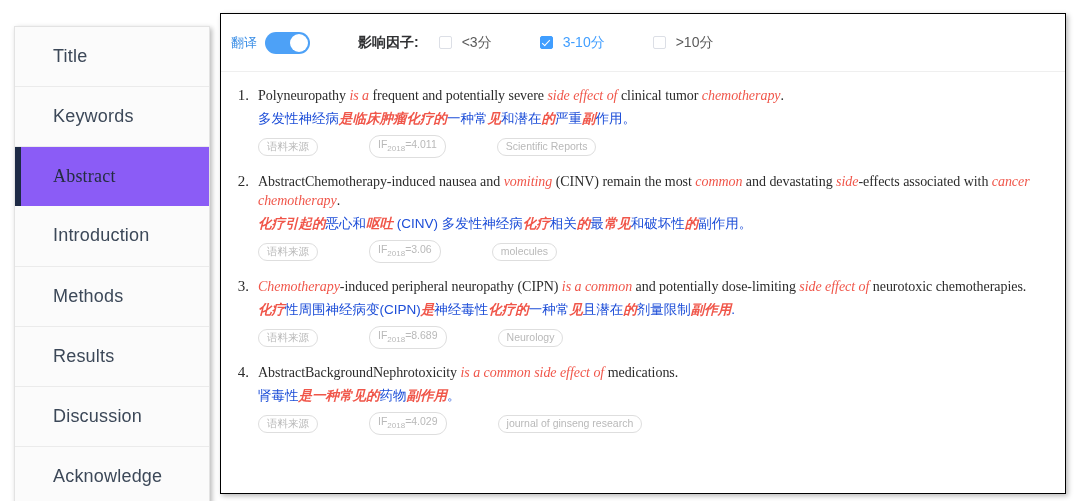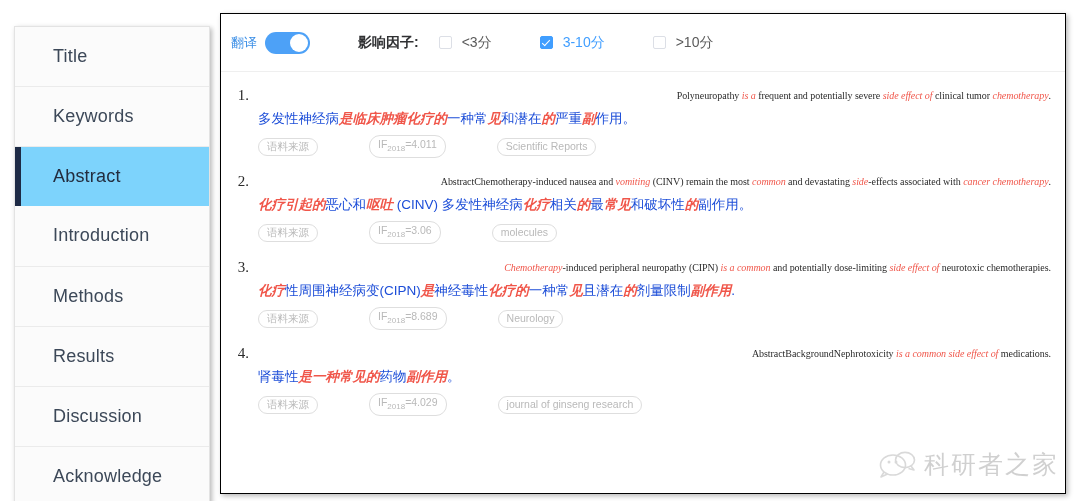--- a/index.html
+++ b/index.html
@@ -45,23 +45,24 @@
     box-sizing: border-box;
     border-bottom: 1px solid #ebebeb;
     color: #3c4858;
     font-size: 18px;
     letter-spacing: .2px;
     position: relative;
     background: #fbfbfb;
   }
   .nav-item:last-child { border-bottom: none; }
   .nav-item.active {
-    background: #7dd3fc;
+    background: #8b5cf6;
     color: #232d3f;
     border-bottom: none;
+    font-family: Liberation Serif, serif;
   }
   .nav-item.active::before {
     content: "";
     position: absolute;
     left: 0; top: 0; bottom: 0;
     width: 6px;
     background: #1b2a४6;
     background: #1d2a45;
   }
 
@@ -157,25 +158,24 @@
     flex: none;
     font-family: "Liberation Serif", "DejaVu Serif", serif;
     font-size: 15px;
     color: #2b2b2b;
     padding-top: 1px;
   }
   .r-body { flex: 1; padding-left: 9px; }
 
   .r-en {
     font-family: "Liberation Serif", "DejaVu Serif", serif;
-    font-size: 10px;
+    font-size: 14px;
     line-height: 19px;
     color: #2b2b2b;
     letter-spacing: -0.05px;
-    text-align: right;
   }
   .r-cn {
     margin-top: 5px;
     font-size: 13.5px;
     line-height: 18px;
     color: #4a6fd4;
   }
   .hl {
     color: #f0564a;
     font-style: italic;
@@ -314,26 +314,15 @@
             <div class="r-cn"><span class="bl">肾毒性</span><span class="hl">是一种常见的</span><span class="bl">药物</span><span class="hl">副作用</span><span class="bl">。</span></div>
             <div class="tags">
               <span class="tag"><span>语料来源</span></span>
               <span class="tag"><span>IF</span><sub>2018</sub><span>=4.029</span></span>
               <span class="tag"><span>journal of ginseng research</span></span>
             </div>
           </div>
         </div>
       </div>
 
-    <div class="watermark">
-      <svg width="40" height="30" viewBox="0 0 40 30">
-        <ellipse cx="15" cy="15" rx="12.5" ry="10" fill="none" stroke="#c2c2c2" stroke-width="1.6"></ellipse>
-        <path d="M6 22 L3 27 L9.5 24" fill="none" stroke="#c2c2c2" stroke-width="1.6" stroke-linejoin="round"></path>
-        <ellipse cx="27" cy="10" rx="9.5" ry="7.6" fill="none" stroke="#c2c2c2" stroke-width="1.6"></ellipse>
-        <path d="M33 16 L36 20 L30.5 18.5" fill="none" stroke="#c2c2c2" stroke-width="1.6" stroke-linejoin="round"></path>
-        <circle cx="11" cy="12" r="1.5" fill="#c2c2c2"></circle>
-        <circle cx="18" cy="12" r="1.5" fill="#c2c2c2"></circle>
-      </svg>
-      <span class="wm-text">科研者之家</span>
-    </div>
 
   </div>
 </div>
 
 </body></html>

